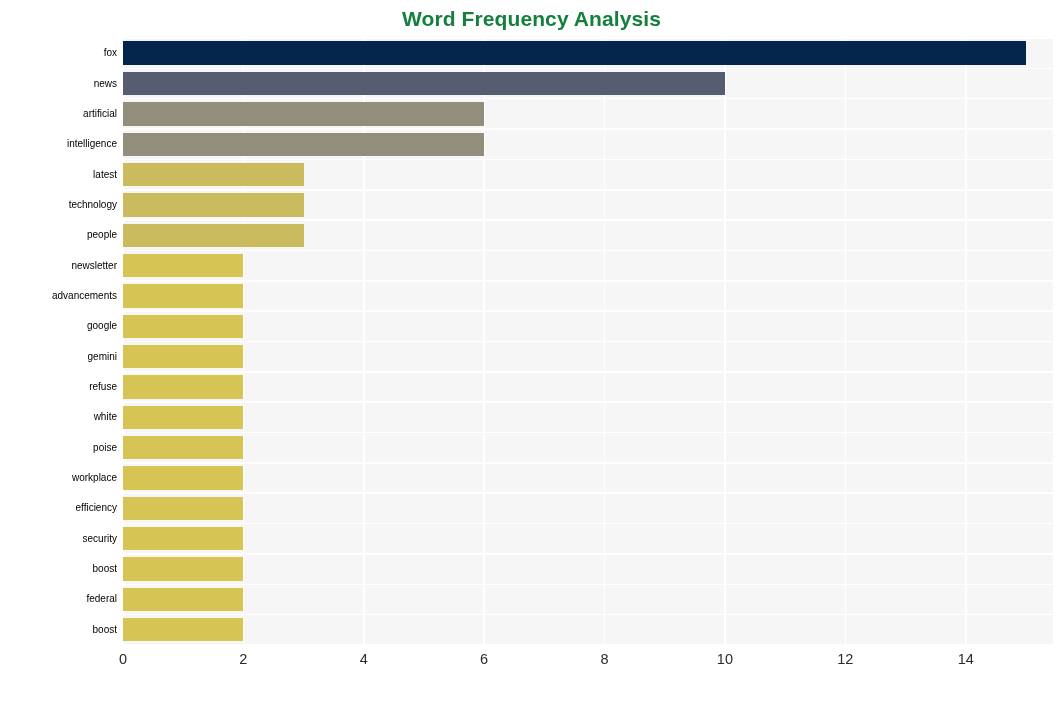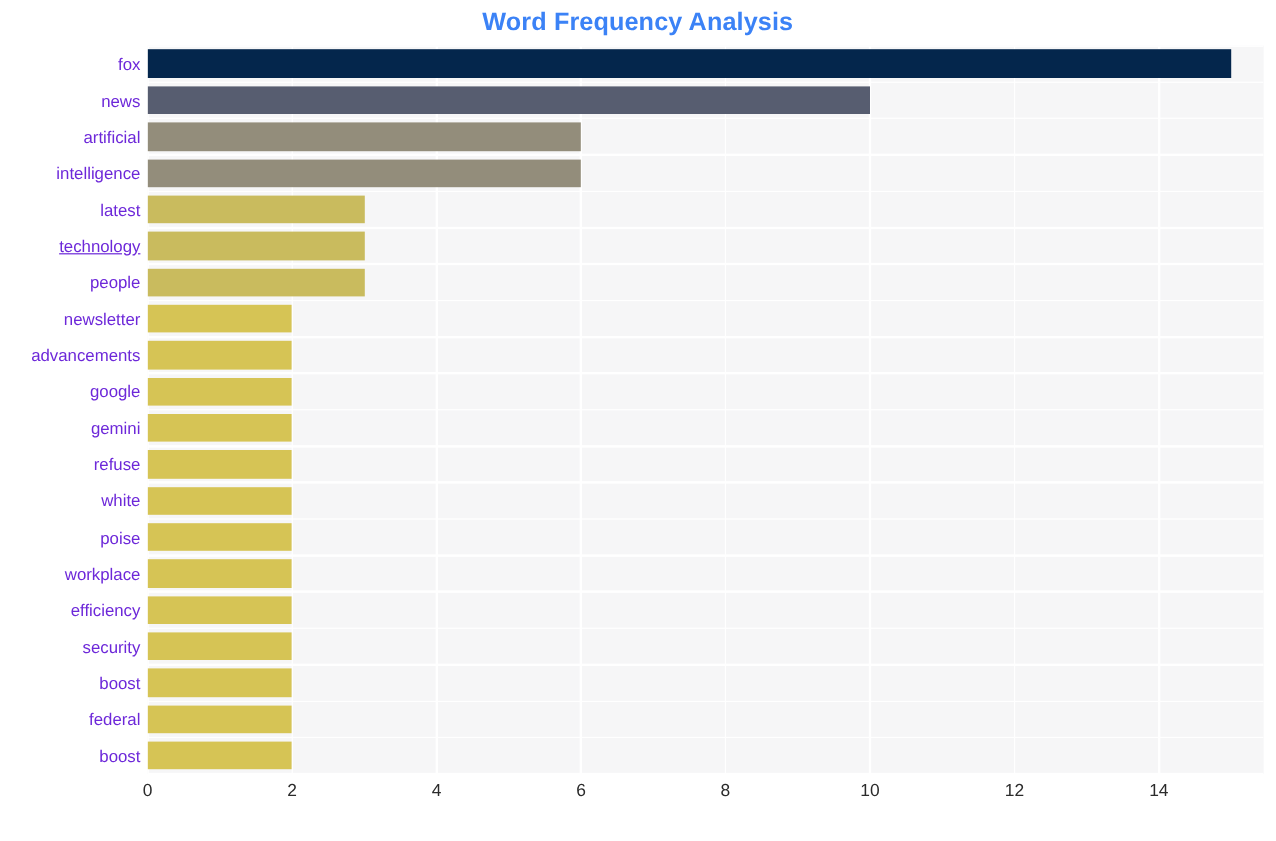--- a/index.html
+++ b/index.html
@@ -23,21 +23,21 @@
 
   
   .chart-title {
     position: absolute;
     left: 0;
     top: 6px;
     width: 1063px;
     text-align: center;
     font-size: 21px;
     font-weight: bold;
-    color: #3b82f6;
+    color: #15803d;
     letter-spacing: 0.1px;
     line-height: 26px;
   }
 
   
   .plot-area {
     position: absolute;
     left: 123px;
     top: 38px;
     width: 930px;
@@ -73,22 +73,22 @@
     left: 0;
     top: 38px;
     width: 117px;
     height: 607px;
   }
   .ylabel {
     position: absolute;
     right: 0;
     width: 117px;
     text-align: right;
-    font-size: 14px;
-    color: #6d28d9;
+    font-size: 10px;
+    color: #000000;
     white-space: nowrap;
     line-height: 16px;
   }
 
   
   .xlabels {
     position: absolute;
     left: 0;
     top: 650px;
     width: 1063px;
@@ -172,21 +172,21 @@
       <div class="bar" title="federal: 2" style="top: 549.79px; height: 23.3695px; width: 120.388px; background: rgb(214, 196, 85);"></div>
       <div class="bar" title="boost: 2" style="top: 580.14px; height: 23.3695px; width: 120.388px; background: rgb(214, 196, 85);"></div>
     </div>
 
   <div class="ylabels" id="ylabels">
       <div class="ylabel" style="top: 7.175px;">fox</div>
       <div class="ylabel" style="top: 37.525px;">news</div>
       <div class="ylabel" style="top: 67.875px;">artificial</div>
       <div class="ylabel" style="top: 98.225px;">intelligence</div>
       <div class="ylabel" style="top: 128.575px;">latest</div>
-      <div class="ylabel" style="top: 158.925px; text-decoration: underline;">technology</div>
+      <div class="ylabel" style="top: 158.925px;">technology</div>
       <div class="ylabel" style="top: 189.275px;">people</div>
       <div class="ylabel" style="top: 219.625px;">newsletter</div>
       <div class="ylabel" style="top: 249.975px;">advancements</div>
       <div class="ylabel" style="top: 280.325px;">google</div>
       <div class="ylabel" style="top: 310.675px;">gemini</div>
       <div class="ylabel" style="top: 341.025px;">refuse</div>
       <div class="ylabel" style="top: 371.375px;">white</div>
       <div class="ylabel" style="top: 401.725px;">poise</div>
       <div class="ylabel" style="top: 432.075px;">workplace</div>
       <div class="ylabel" style="top: 462.425px;">efficiency</div>

